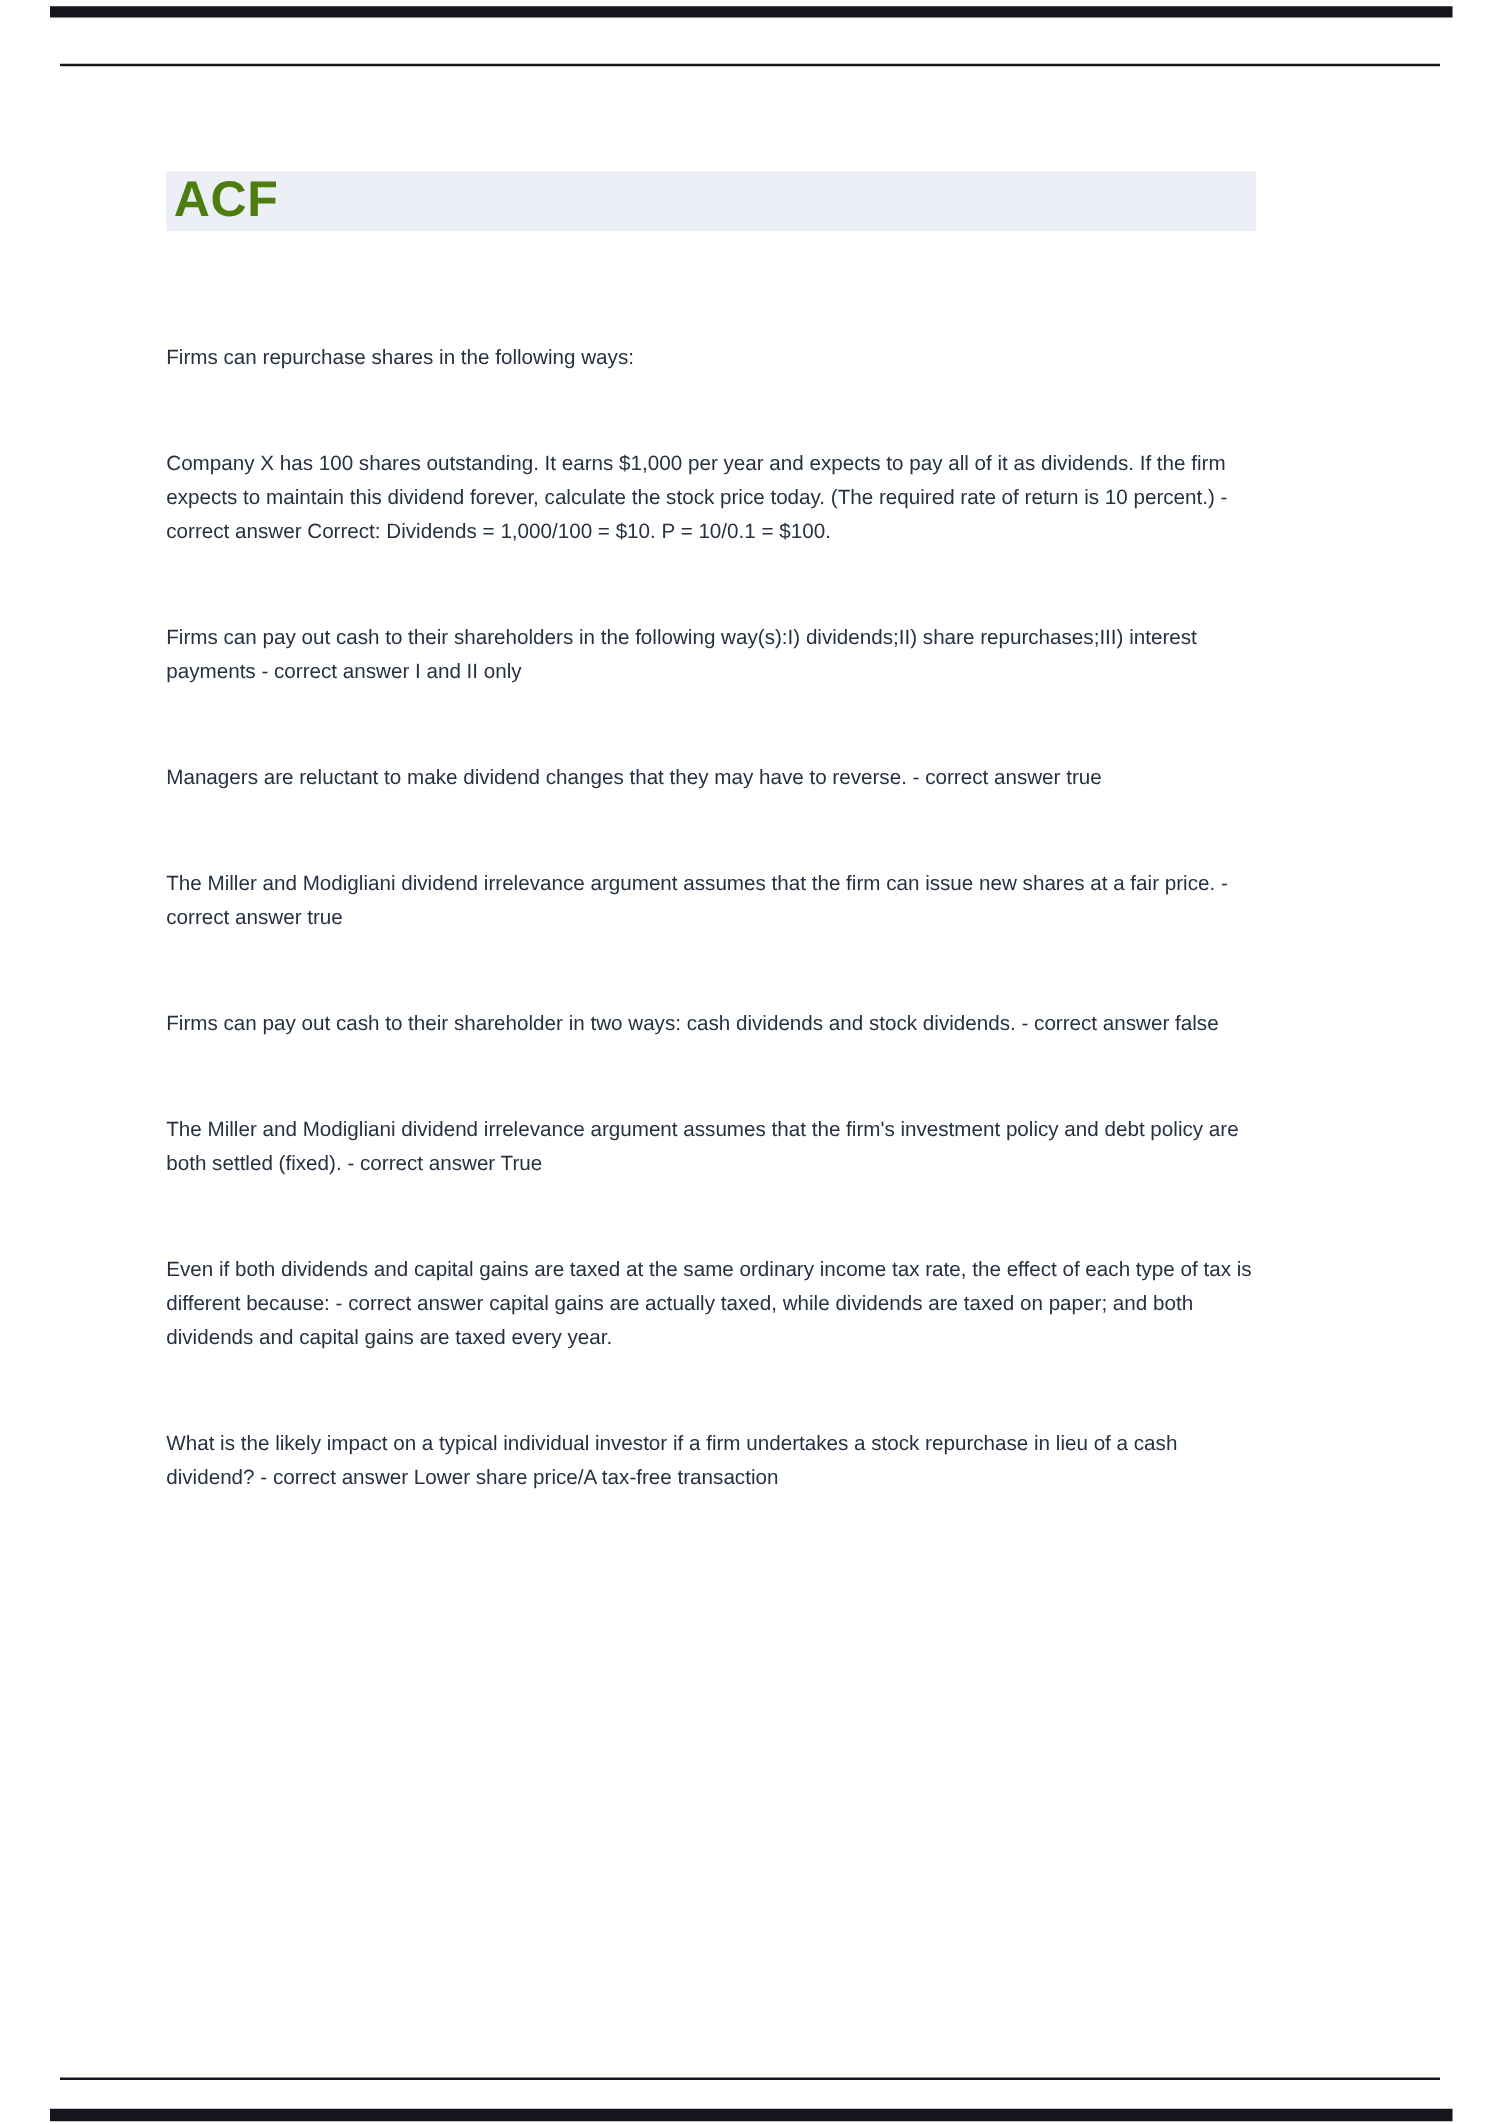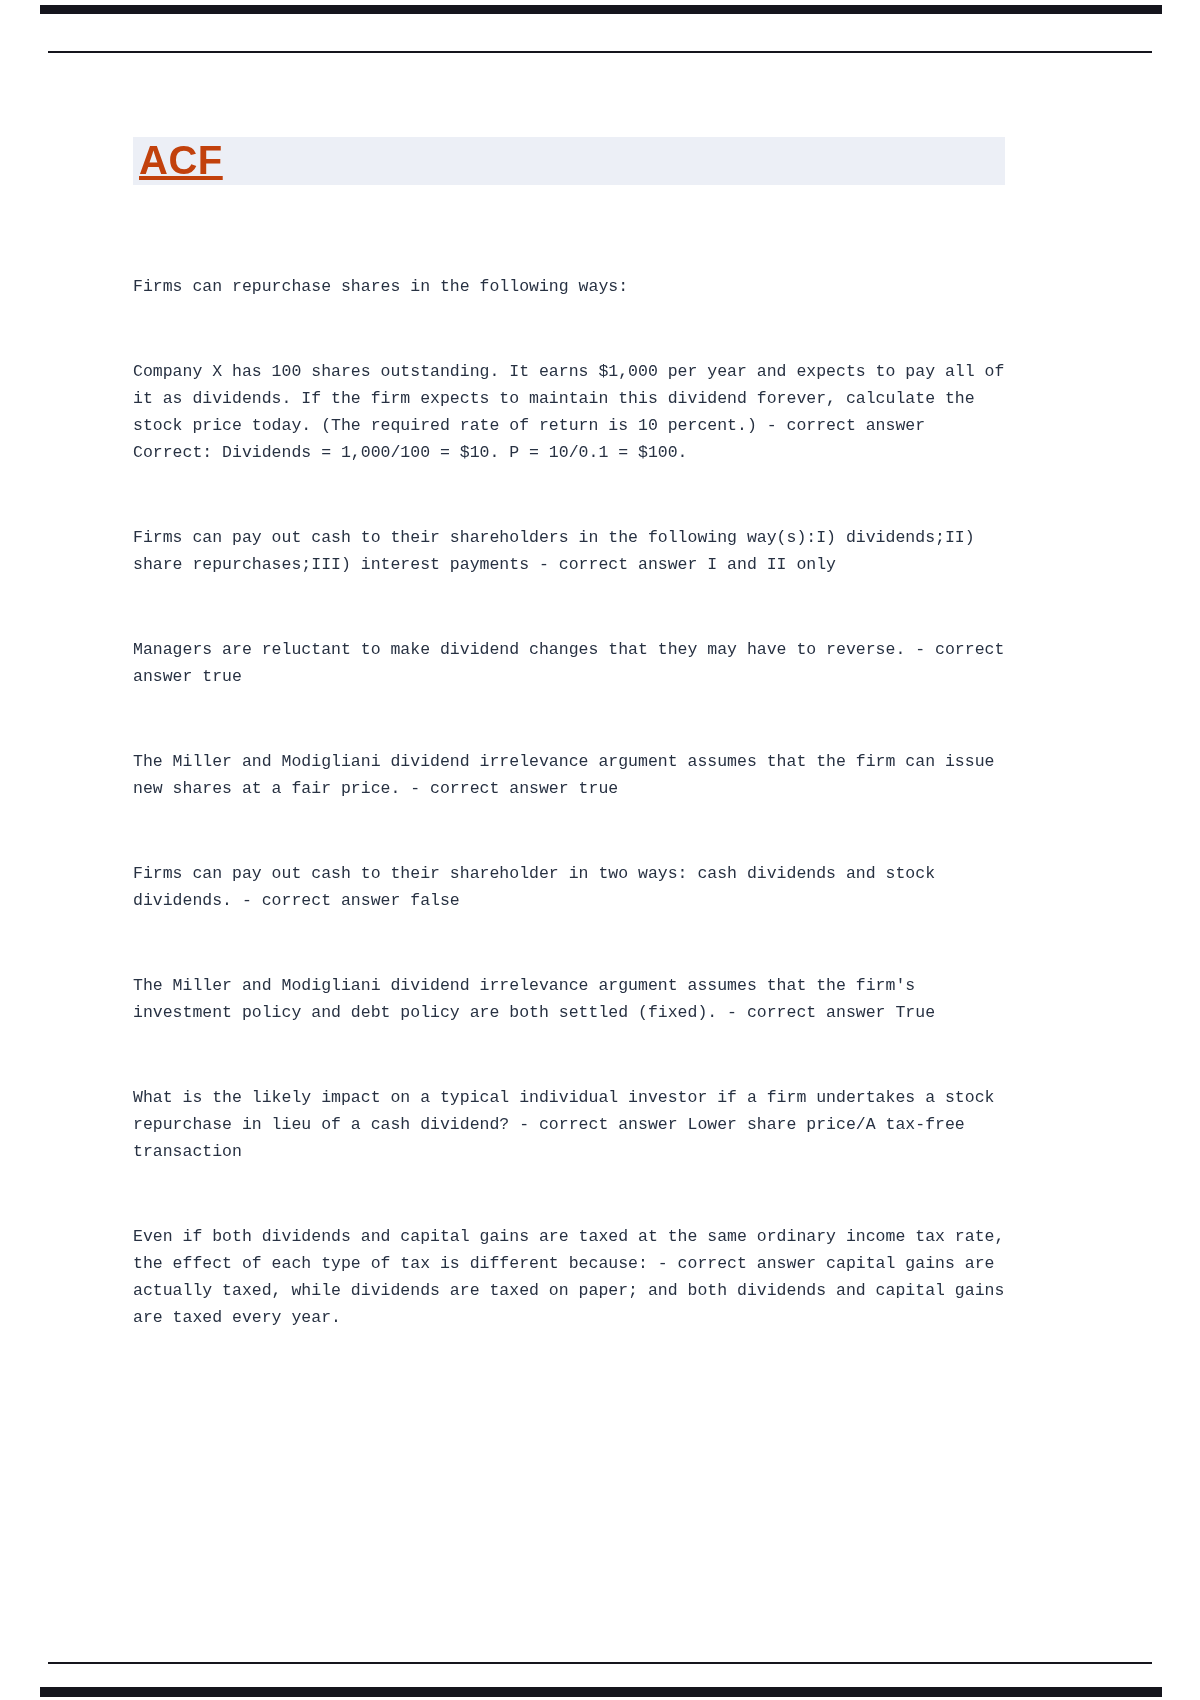--- a/index.html
+++ b/index.html
@@ -58,26 +58,24 @@
     background: #eceff6;
     padding: 3px 8px 5px 6px;
     margin-bottom: 88px;
   }
   .title-band h1 {
     margin: 0;
     font-size: 40px;
     line-height: 1.0;
     font-weight: bold;
     letter-spacing: 0.5px;
-    color: #c2410c;
-    text-decoration: underline;
+    color: #4d7c0f;
   }
   .block {
     margin-bottom: 58px;
-    font-family: Liberation Mono, monospace;
   }
   .block p {
     margin: 0 0 15px 0;
     font-size: 16.5px;
     line-height: 27px;
     color: #273142;
   }
   .block p:last-child {
     margin-bottom: 0;
   }
@@ -118,25 +116,25 @@
 
     <div class="block">
       <p>Firms can pay out cash to their shareholder in two ways: cash dividends and stock dividends. - correct answer false</p>
     </div>
 
     <div class="block">
       <p>The Miller and Modigliani dividend irrelevance argument assumes that the firm's investment policy and debt policy are both settled (fixed). - correct answer True</p>
     </div>
 
     <div class="block">
-      <p>What is the likely impact on a typical individual investor if a firm undertakes a stock repurchase in lieu of a cash dividend? - correct answer Lower share price/A tax-free transaction</p>
+      <p>Even if both dividends and capital gains are taxed at the same ordinary income tax rate, the effect of each type of tax is different because: - correct answer capital gains are actually taxed, while dividends are taxed on paper; and both dividends and capital gains are taxed every year.</p>
     </div>
 
     <div class="block">
-      <p>Even if both dividends and capital gains are taxed at the same ordinary income tax rate, the effect of each type of tax is different because: - correct answer capital gains are actually taxed, while dividends are taxed on paper; and both dividends and capital gains are taxed every year.</p>
+      <p>What is the likely impact on a typical individual investor if a firm undertakes a stock repurchase in lieu of a cash dividend? - correct answer Lower share price/A tax-free transaction</p>
     </div>
 
   </div>
 
   <div class="bottom-rule"></div>
   <div class="bottom-bar"></div>
 
 </div>
 
 </body></html>

